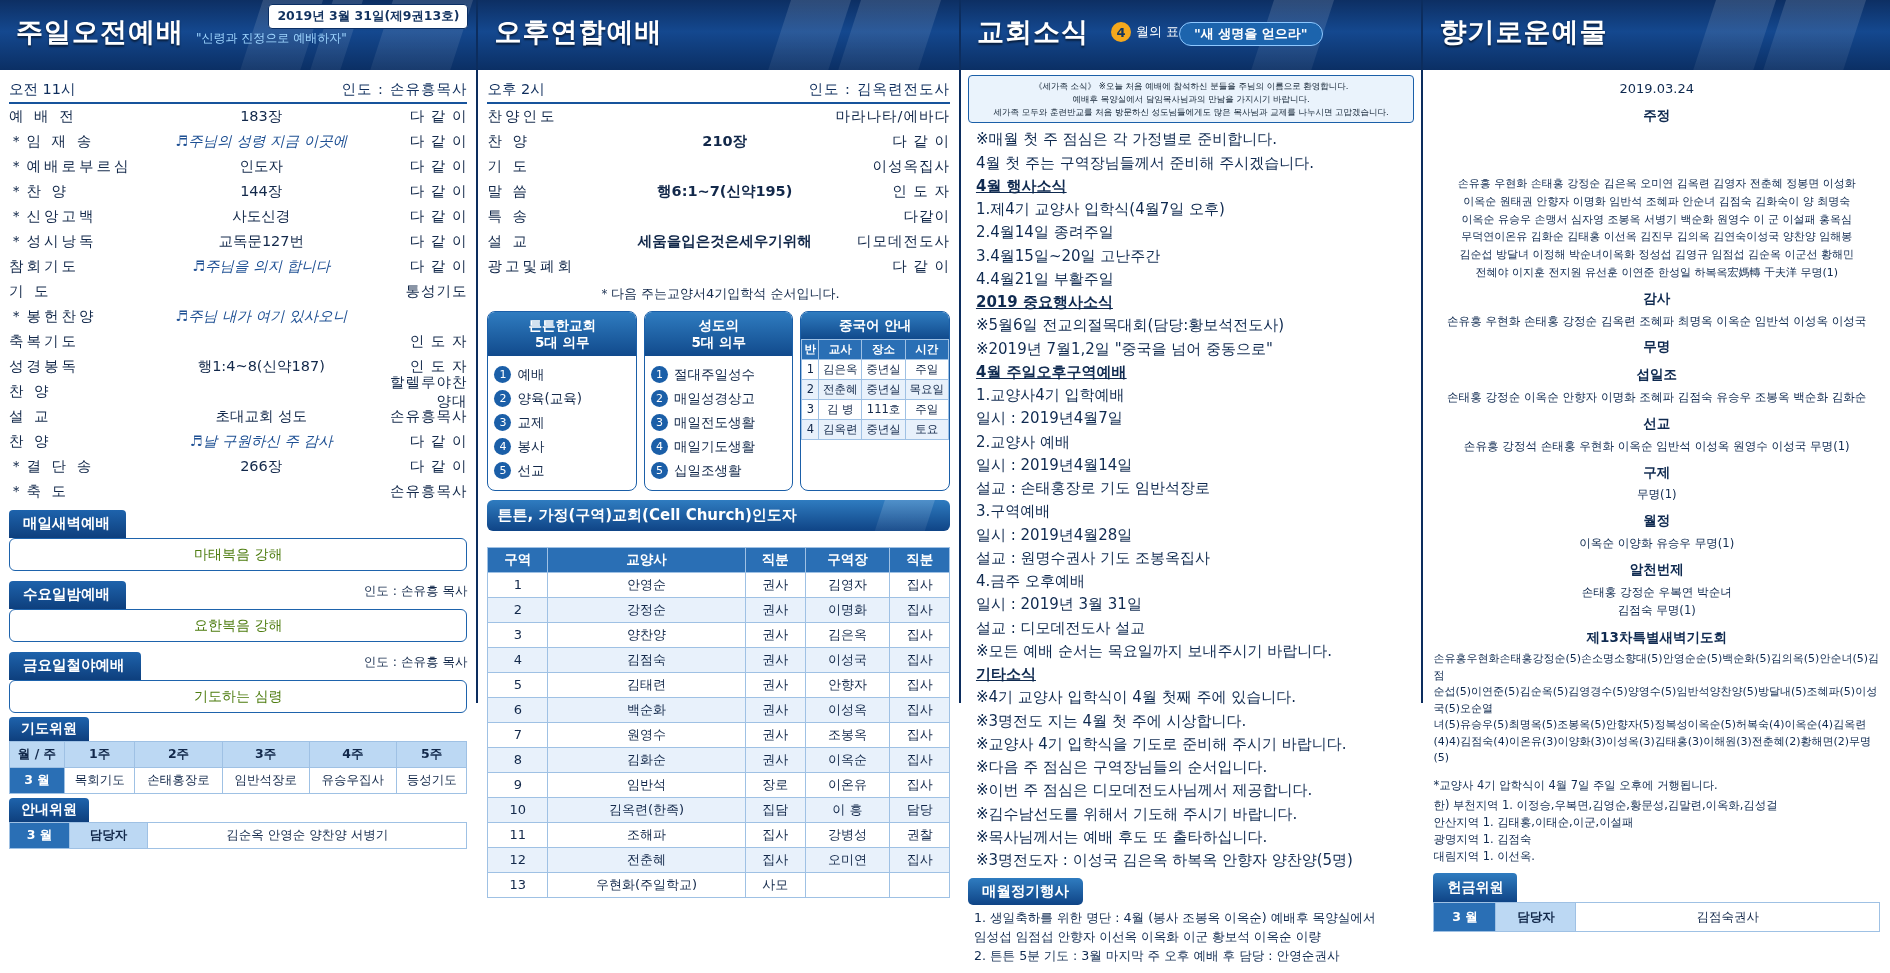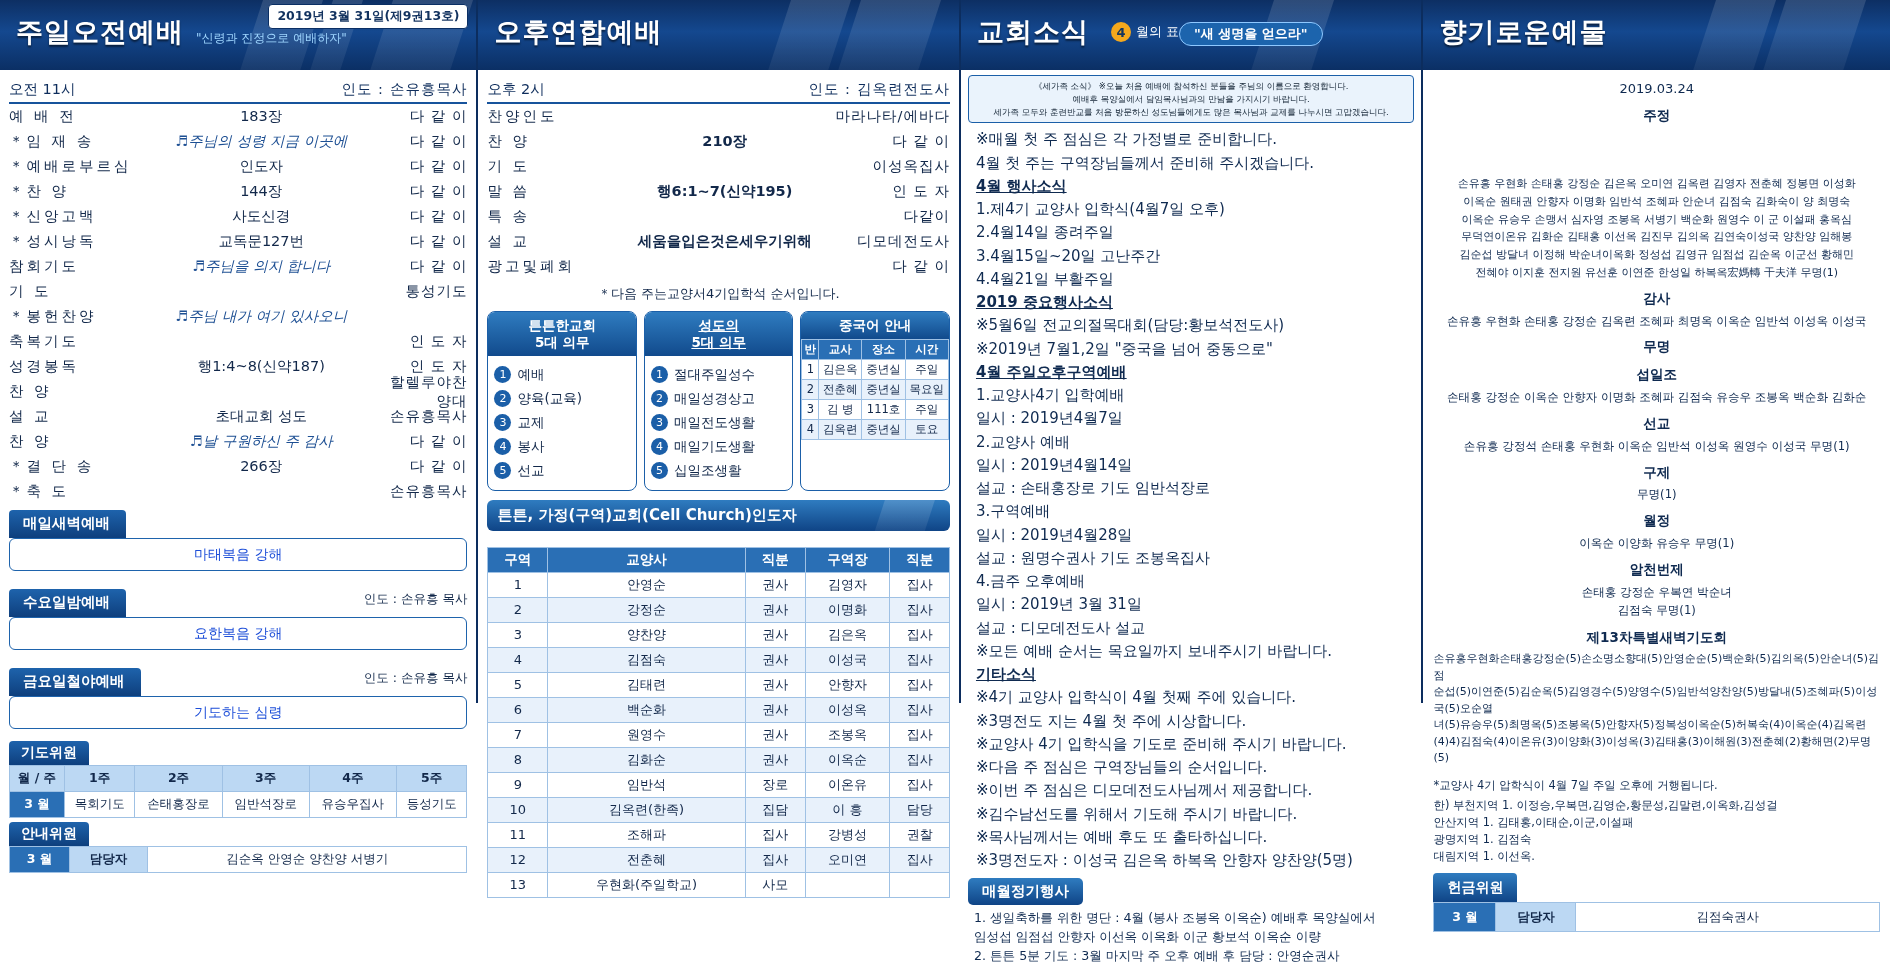--- a/index.html
+++ b/index.html
@@ -74,21 +74,21 @@
 
   
   .seclabel {
     display:inline-block; background:linear-gradient(180deg,#1e63ac,#0e3f7d);
     color:#fff; font-size:14.5px; font-weight:bold; padding:4px 16px 5px 14px;
     border-radius:4px 4px 0 0; margin-top:6px;
   }
   .secbox {
     border:1.5px solid #1e63ac; border-radius:6px; height:33px;
     display:flex; align-items:center; justify-content:center;
-    font-size:14px; color:#1d4ed8; margin-bottom:12px;
+    font-size:14px; color:#4d7c0f; margin-bottom:4px;
   }
 
   
   table { border-collapse:collapse; width:100%; }
   td, th { border:1px solid #9fc1e4; font-size:13px; color:#12284a; text-align:center; padding:3px 2px; }
   th { background:#2a6fb5; color:#ffffff; font-weight:bold; font-size:13.5px; }
   tr.alt td { background:#e8f1fb; }
 
   
   .cmt-title { display:inline-block; background:linear-gradient(180deg,#1e63ac,#0e3f7d); color:#fff;
@@ -374,21 +374,21 @@
                 <span class="n">4</span>
                 <span>봉사</span>
               </li>
               <li>
                 <span class="n">5</span>
                 <span>선교</span>
               </li>
             </ul>
         </div>
         <div class="duty">
-          <div class="dh" style="white-space: pre-line; text-decoration: underline;">성도의
+          <div class="dh" style="white-space: pre-line;">성도의
 5대 의무</div>
           <ul id="duty1">
               <li>
                 <span class="n">1</span>
                 <span>절대주일성수</span>
               </li>
               <li>
                 <span class="n">2</span>
                 <span>매일성경상고</span>
               </li>

